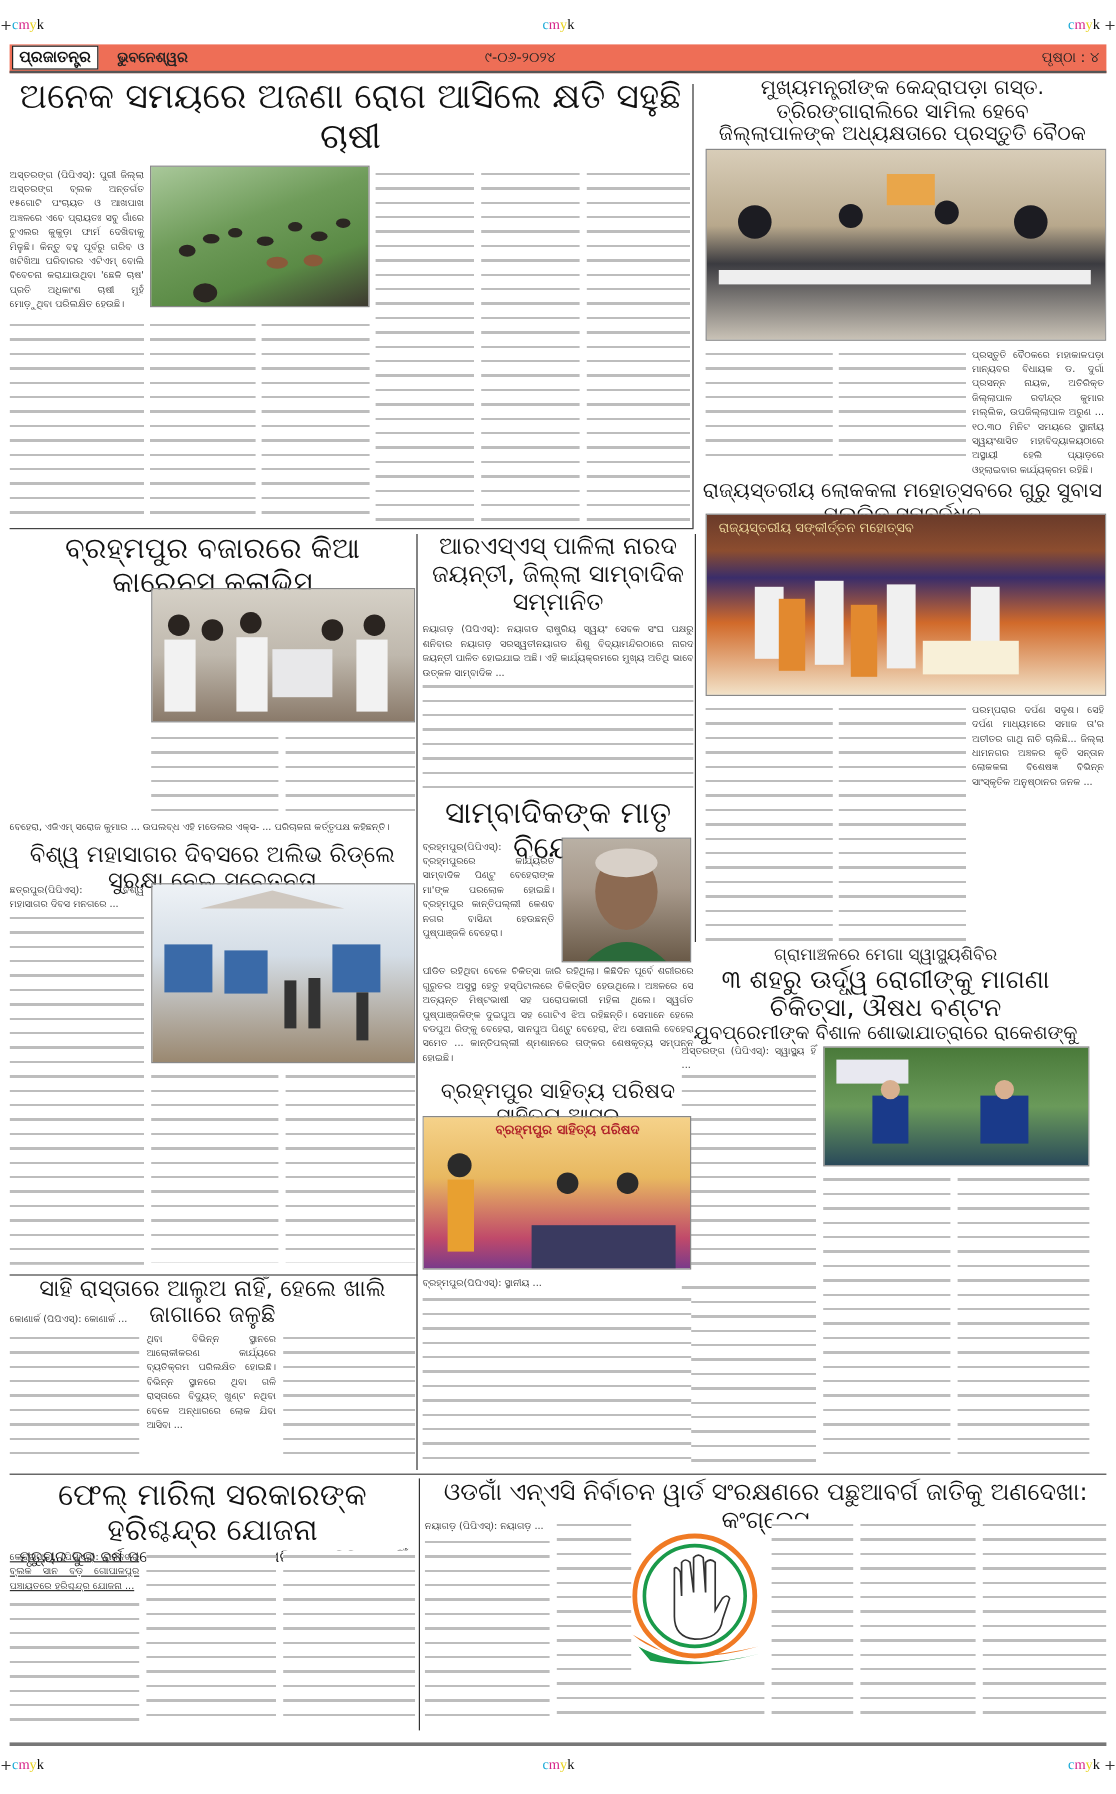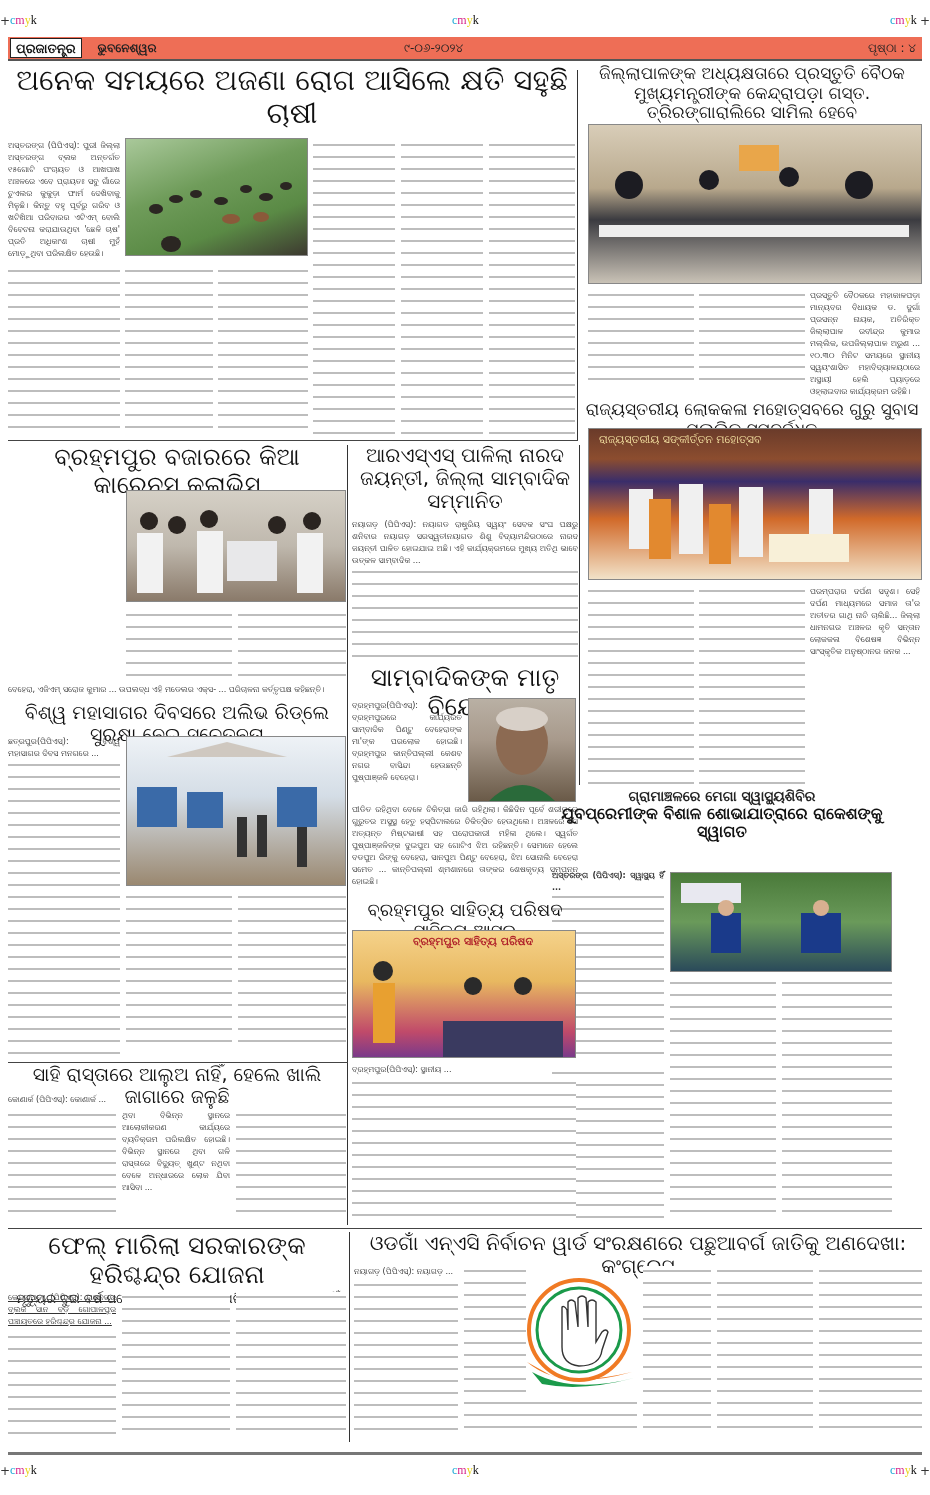--- a/index.html
+++ b/index.html
@@ -69,22 +69,22 @@
   </div>
   <div class="body-text filler" style="position:absolute;left:305px;top:76px;width:82px;height:296px;"></div>
   <div class="body-text filler" style="position:absolute;left:393px;top:76px;width:82px;height:296px;"></div>
   <div class="body-text filler" style="position:absolute;left:481px;top:76px;width:86px;height:296px;"></div>
   <div class="body-text filler" style="position:absolute;left:0;top:202px;width:112px;height:170px;"></div>
   <div class="body-text filler" style="position:absolute;left:117px;top:202px;width:88px;height:170px;"></div>
   <div class="body-text filler" style="position:absolute;left:210px;top:202px;width:90px;height:170px;"></div>
 </div>
 
 <div class="art" style="left:582px;top:64px;width:340px;height:336px;">
+  <div class="head" style="font-size:17px;">ମୁଖ୍ୟମନ୍ତ୍ରୀଙ୍କ କେନ୍ଦ୍ରାପଡ଼ା ଗସ୍ତ. ତ୍ରିରଙ୍ଗାରାଲିରେ ସାମିଲ ହେବେ</div>
   <div class="head" style="font-size:17px;">ଜିଲ୍ଲାପାଳଙ୍କ ଅଧ୍ୟକ୍ଷତାରେ ପ୍ରସ୍ତୁତି ବୈଠକ</div>
-  <div class="head" style="font-size:17px;">ମୁଖ୍ୟମନ୍ତ୍ରୀଙ୍କ କେନ୍ଦ୍ରାପଡ଼ା ଗସ୍ତ. ତ୍ରିରଙ୍ଗାରାଲିରେ ସାମିଲ ହେବେ</div>
   <div class="photo" style="left:6px;top:60px;width:334px;height:160px;background:linear-gradient(180deg,#d8cdb8 0%,#b8a88c 40%,#3b3b40 60%,#c9c2b6 100%);">
     <svg width="332" height="158" viewBox="0 0 332 158">
         <g fill="#1c1c22">
           <circle cx="40" cy="60" r="14"></circle>
           <circle cx="120" cy="55" r="10"></circle>
           <circle cx="200" cy="52" r="10"></circle>
           <circle cx="270" cy="60" r="14"></circle>
           <rect x="10" y="100" width="310" height="12" fill="#eee"></rect>
         </g>
         <rect x="150" y="20" width="40" height="26" fill="#e9a64a"></rect>
@@ -179,22 +179,23 @@
           <rect x="110" y="80" width="10" height="40"></rect>
           <rect x="130" y="78" width="10" height="42"></rect>
           <rect x="170" y="90" width="10" height="40"></rect>
         </g>
       </svg>
   </div>
   <div class="body-text filler" style="position:absolute;left:118px;top:190px;width:106px;height:160px;"></div>
   <div class="body-text filler" style="position:absolute;left:230px;top:190px;width:108px;height:160px;"></div>
 </div>
 
-<div class="art" style="left:552px;top:788px;width:340px;height:436px;font-weight:bold;">
+<div class="art" style="left:568px;top:788px;width:340px;height:436px;">
   <div class="kicker" style="font-size:14px;">ଗ୍ରାମାଞ୍ଚଳରେ ମେଗା ସ୍ୱାସ୍ଥ୍ୟଶିବିର</div>
+  <div class="head" style="font-size:21px;">୩ ଶହରୁ ଊର୍ଦ୍ଧ୍ୱ ରୋଗୀଙ୍କୁ ମାଗଣା ଚିକିତ୍ସା, ଔଷଧ ବଣ୍ଟନ</div>
   <div class="head" style="font-size:16px;">ଯୁବପ୍ରେମୀଙ୍କ ବିଶାଳ ଶୋଭାଯାତ୍ରାରେ ରାକେଶଙ୍କୁ ସ୍ୱାଗତ</div>
   <div class="body-text" style="position:absolute;left:0;top:82px;width:112px;height:20px;">ଅସ୍ତରଙ୍ଗ (ପିପିଏସ୍): ସ୍ୱାସ୍ଥ୍ୟ ହିଁ ...</div>
   <div class="body-text filler" style="position:absolute;left:0;top:104px;width:112px;height:170px;"></div>
   <div class="photo" style="left:118px;top:84px;width:222px;height:100px;background:linear-gradient(180deg,#4a7a3a 0%,#6a9a5a 50%,#2a4a5a 100%);">
     <svg width="220" height="98" viewBox="0 0 220 98">
         <rect x="10" y="10" width="60" height="20" fill="#e8e8f0"></rect>
         <g fill="#1a3a8a">
           <rect x="40" y="40" width="30" height="40"></rect>
           <rect x="130" y="40" width="40" height="40"></rect>
         </g>

